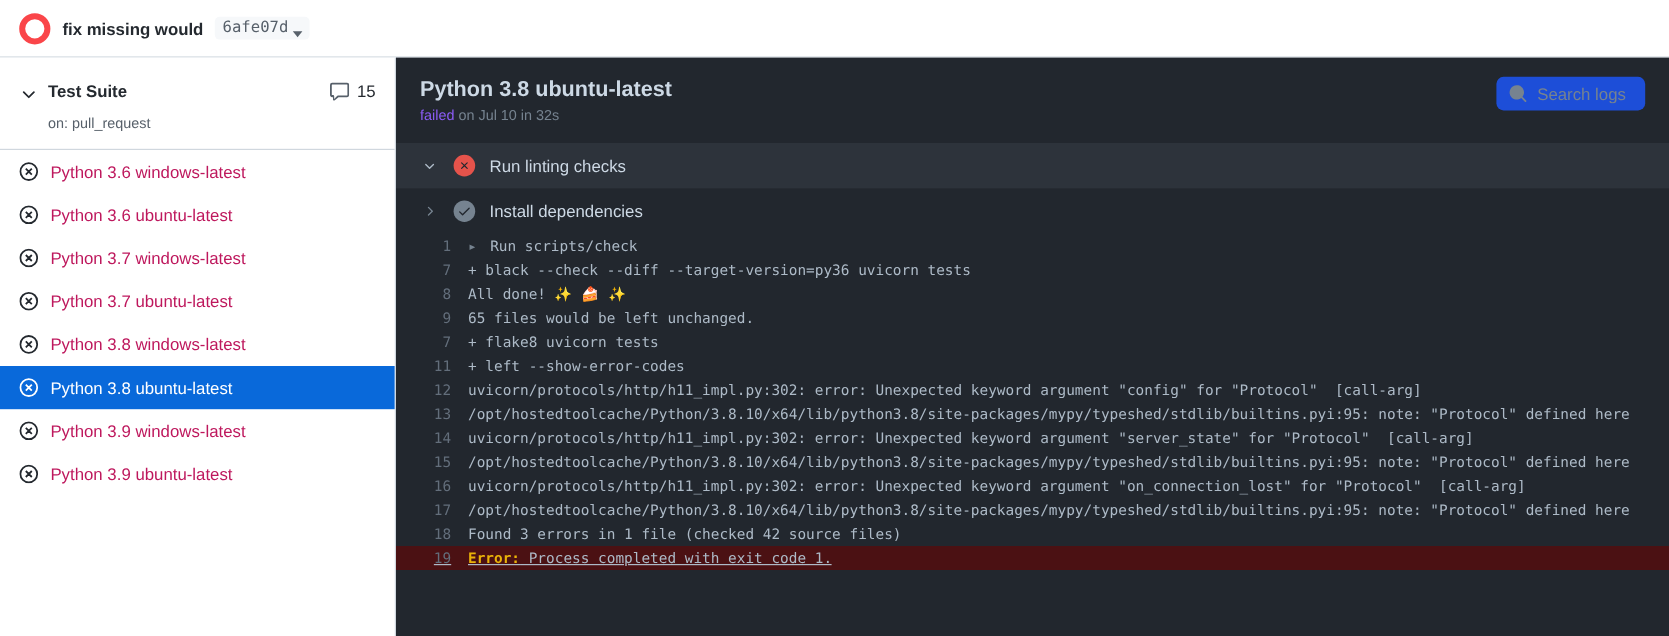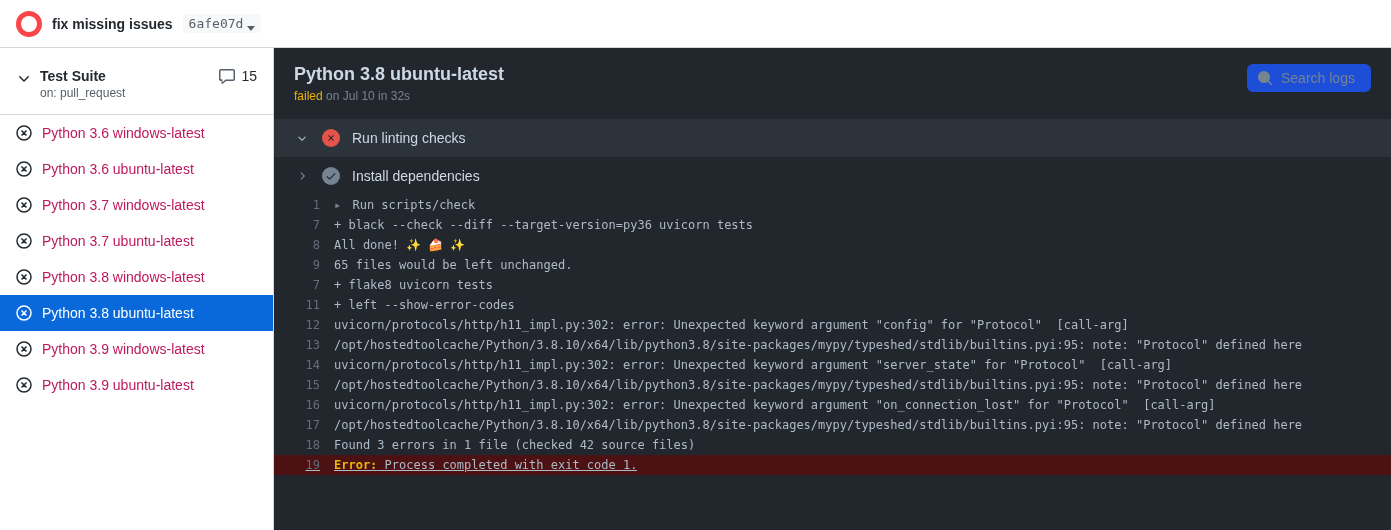--- a/index.html
+++ b/index.html
@@ -6,38 +6,38 @@
     body { font-family: -apple-system, BlinkMacSystemFont, "Segoe UI", Helvetica, Arial, sans-serif; font-size: 14px; color: #24292f; background: #fff; overflow: hidden; }
     
     .topbar { height: 48px; border-bottom: 1px solid #d0d7de; display: flex; align-items: center; padding: 0 16px; gap: 10px; }
     .logo-circle { width: 26px; height: 26px; border-radius: 50%; border: 5px solid #fa4549; background: #fff; }
     .topbar-title { font-weight: 600; font-size: 14px; }
     .commit-sha { font-family: ui-monospace, SFMono-Regular, Menlo, monospace; color: #57606a; font-size: 13px; background: #f6f8fa; padding: 2px 6px; border-radius: 4px; display: inline-flex; align-items: flex-end; gap: 4px; }
     .caret-down { width: 0; height: 0; border-left: 4px solid transparent; border-right: 4px solid transparent; border-top: 5px solid #57606a; }
     
     .main { display: flex; height: calc(530px - 48px); }
     
-    .sidebar { width: 274px; border-right: 1px solid #d0d7de; background: #fff; overflow-y: auto; }
+    .sidebar { width: 330px; border-right: 1px solid #d0d7de; background: #fff; overflow-y: auto; }
     .workflow-header { padding: 20px 16px 14px 16px; display: flex; align-items: flex-start; gap: 8px; border-bottom: 1px solid #d0d7de; }
     .wf-chevron { flex-shrink: 0; margin-top: 2px; }
     .wf-title { font-weight: 600; font-size: 14px; }
-    .wf-sub { color: #57606a; font-size: 12px; margin-top: 2px; }
+    .wf-sub { color: #57606a; font-size: 12px; margin-top: 12px; }
     .wf-count { margin-left: auto; display: flex; align-items: center; gap: 6px; color: #24292f; font-size: 14px; }
     
     .job-list { padding: 0; }
     .job-item { display: flex; align-items: center; gap: 10px; padding: 10px 16px; color: #be185d; cursor: pointer; font-size: 14px; }
     .job-item.active { background: #0969da; color: #fff; }
     .job-item.active .status-icon-fail svg { stroke: #fff; }
     .status-icon-fail { flex-shrink: 0; display: inline-flex; }
     
     .content { flex: 1; background: #22272e; color: #adbac7; display: flex; flex-direction: column; overflow: hidden; }
     .content-header { padding: 16px 20px; display: flex; align-items: flex-start; justify-content: space-between; }
     .job-title { font-size: 18px; font-weight: 600; color: #cdd9e5; }
     .job-meta { font-size: 12px; color: #768390; margin-top: 4px; }
-    .job-meta .failed { color: #eab308; }
+    .job-meta .failed { color: #8b5cf6; }
     .search-box { background: #1d4ed8; border-radius: 6px; padding: 6px 10px; display: flex; align-items: center; gap: 8px; color: #768390; }
     .search-box input { background: transparent; border: none; outline: none; color: #cdd9e5; font-size: 14px; width: 80px; }
     .search-box input::placeholder { color: #768390; }
     
     .steps { flex: 1; overflow-y: auto; }
     .step-row { display: flex; align-items: center; gap: 12px; padding: 10px 20px; font-size: 14px; color: #cdd9e5; cursor: pointer; }
     .step-row.expanded { background: #2d333b; }
     .step-caret { width: 16px; display: inline-flex; justify-content: center; color: #768390; }
     .step-status { width: 18px; height: 18px; border-radius: 50%; display: inline-flex; align-items: center; justify-content: center; flex-shrink: 0; }
     .step-status.ok { background: #768390; }
@@ -52,21 +52,21 @@
     .lt .caret-right { color: #768390; margin-right: 4px; }
     .lt .err-prefix { color: #eab308; font-weight: 600; }
     
     svg { display: block; }
   </style>
 </head>
 <body>
 
 <div class="topbar">
   <div class="logo-circle"></div>
-  <span class="topbar-title">fix missing issues</span>
+  <span class="topbar-title">fix missing would</span>
   <span class="commit-sha">
     <span>6afe07d</span>
     <span class="caret-down"></span>
   </span>
 </div>
 
 <div class="main">
   <div class="sidebar">
     <div class="workflow-header">
       <span class="wf-chevron">

